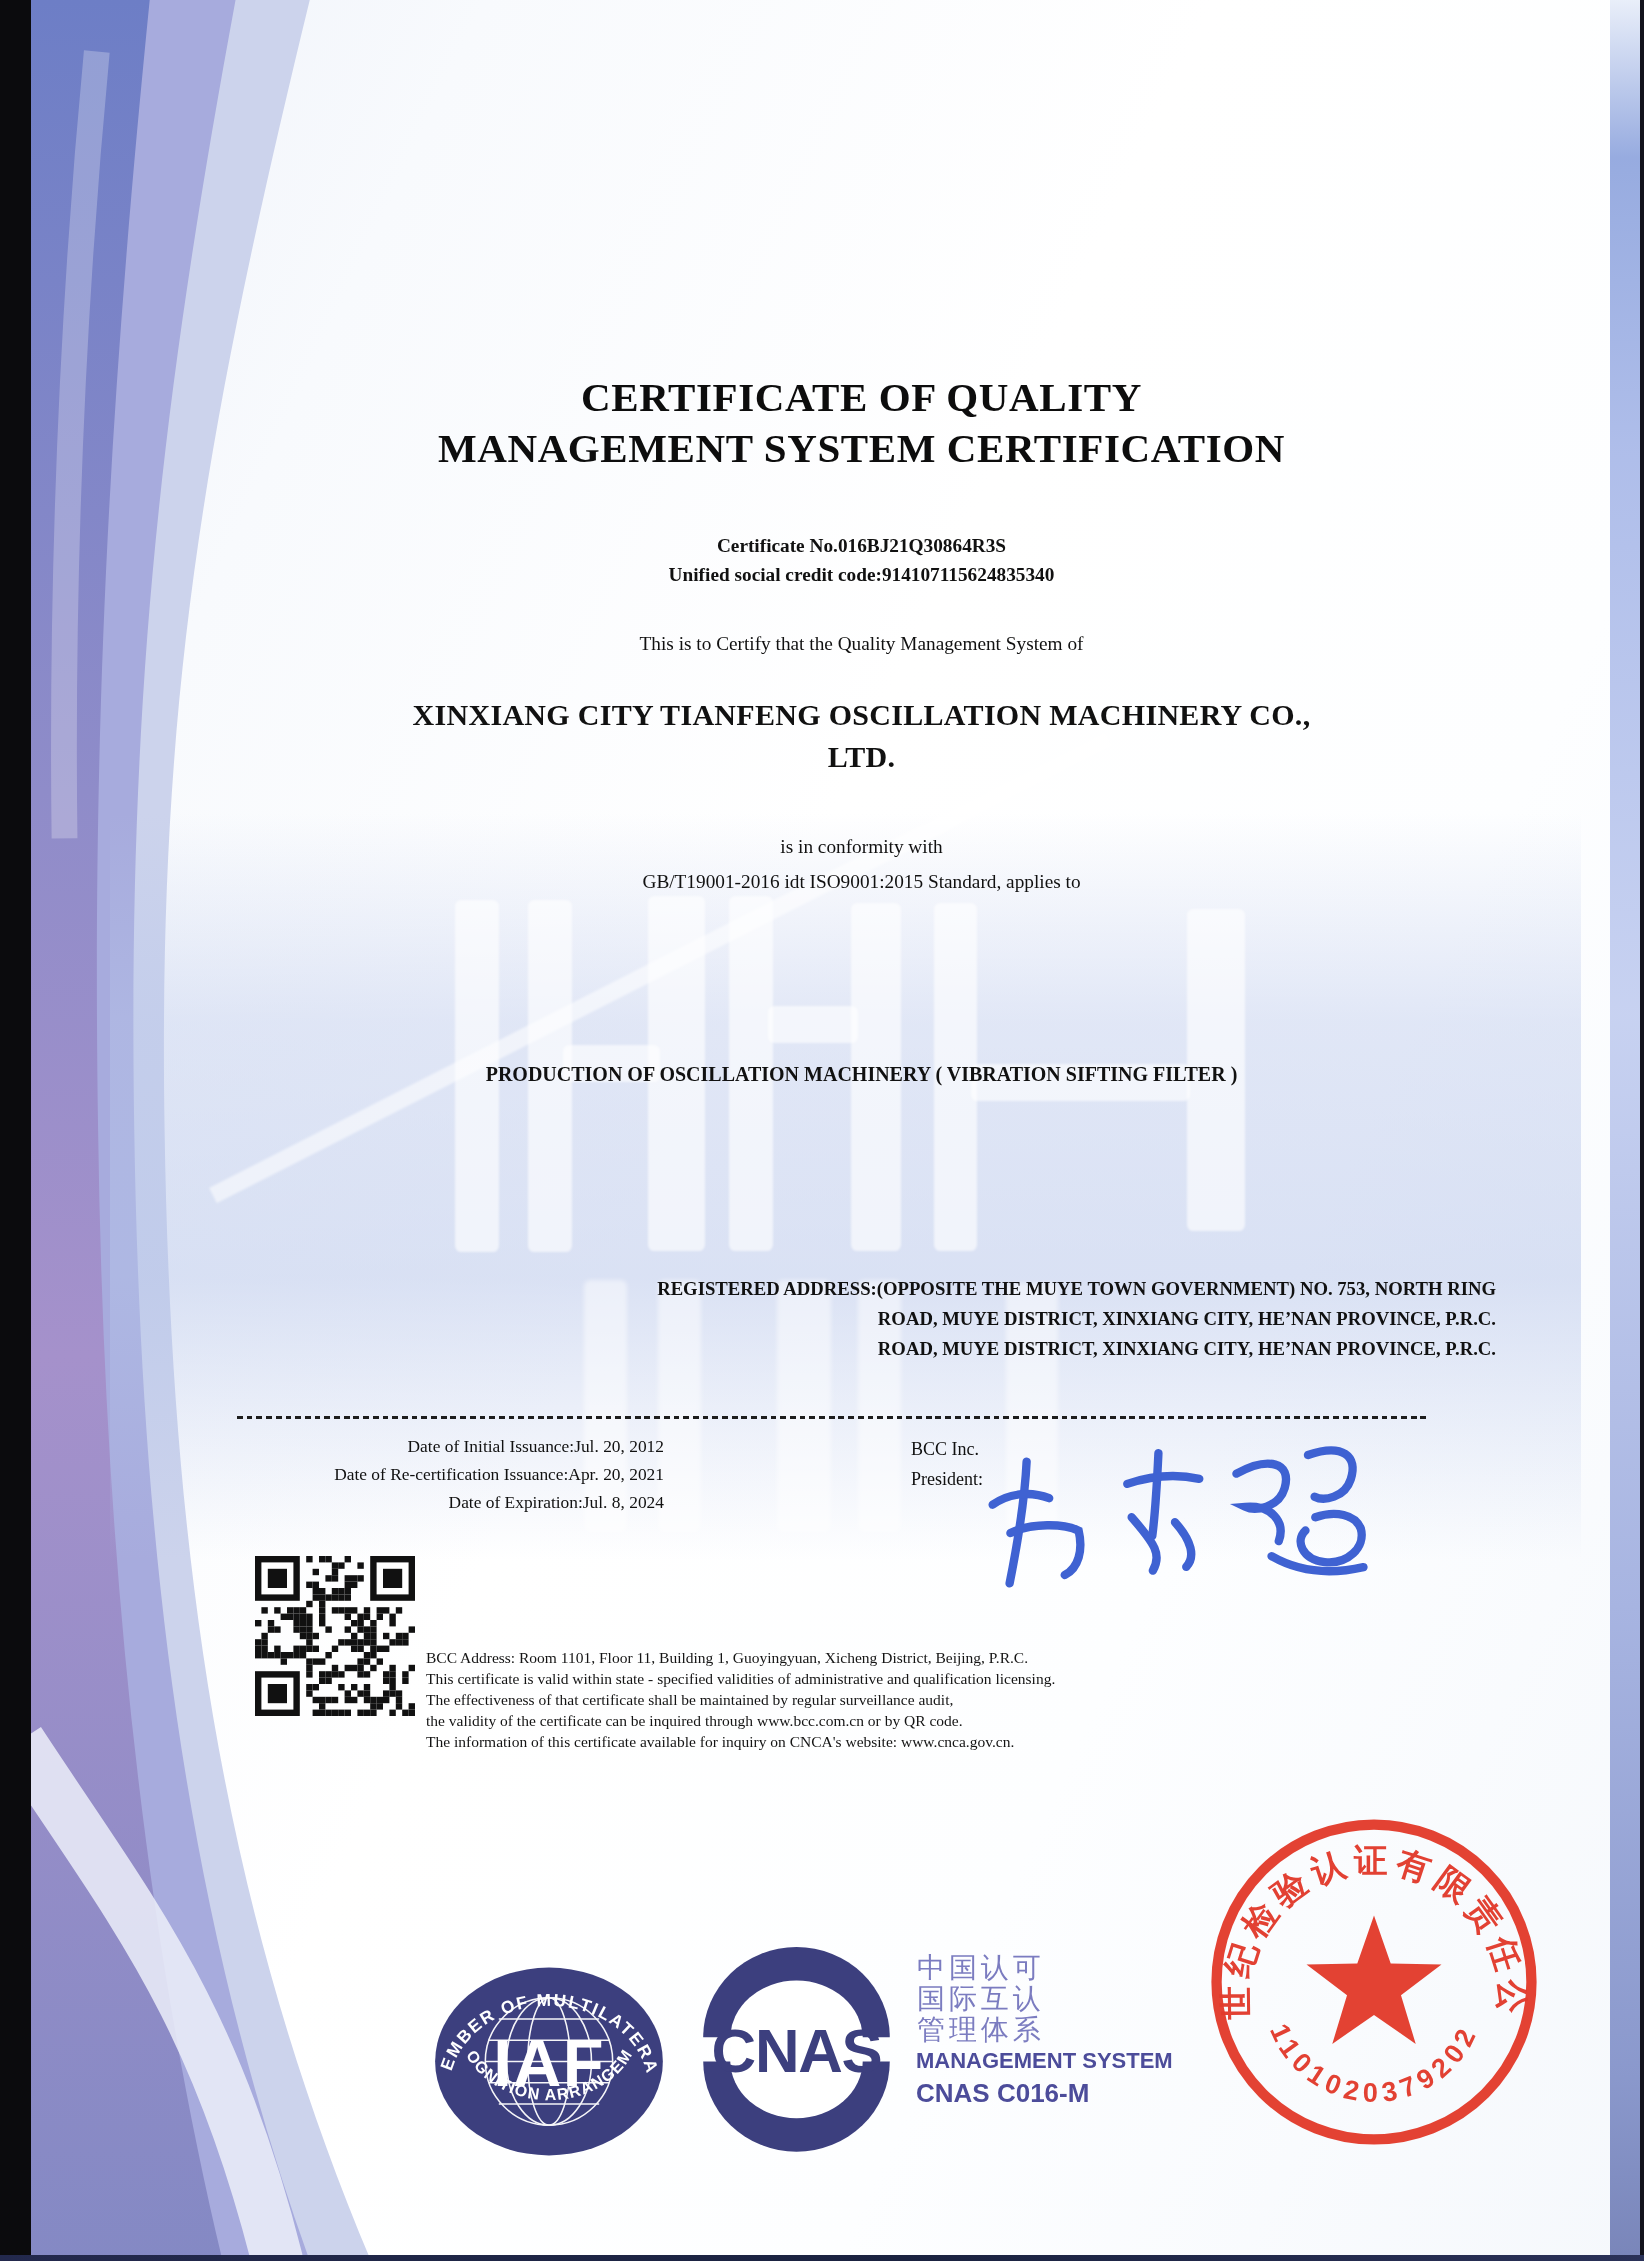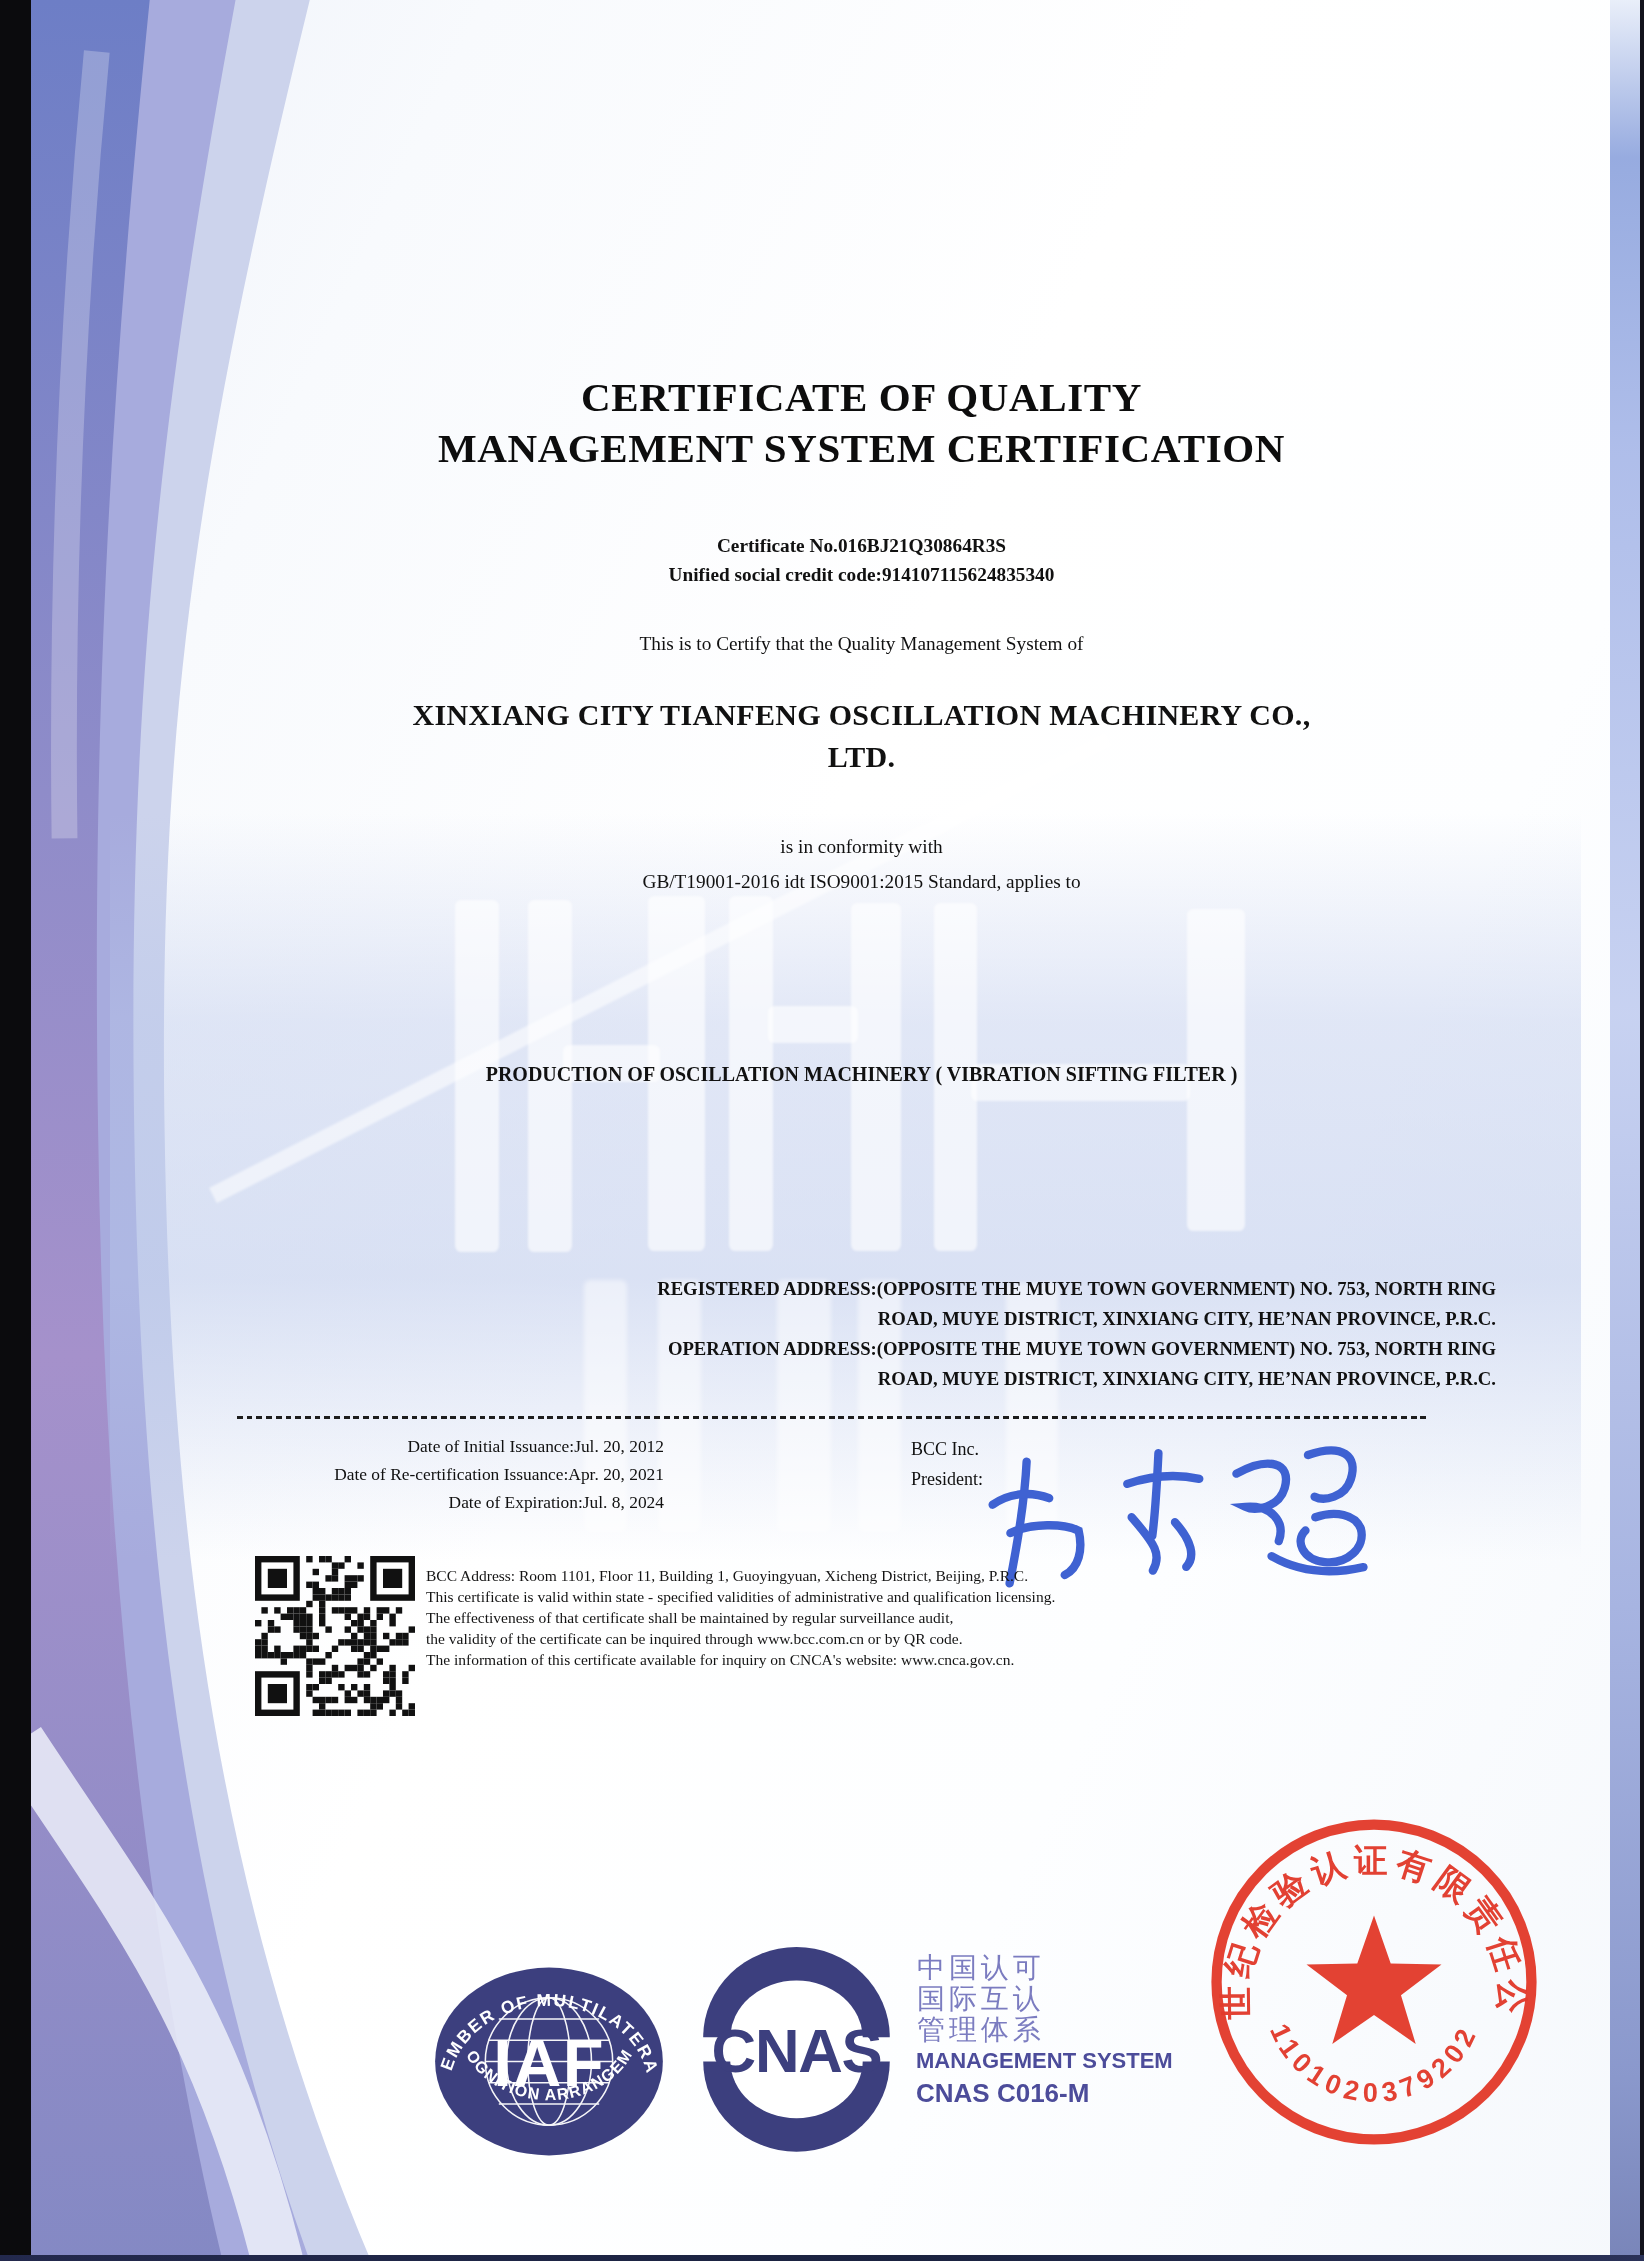--- a/index.html
+++ b/index.html
@@ -26,21 +26,21 @@
   .title{font-size:41px;font-weight:700;letter-spacing:0.6px;color:#0d0d0d;}
   .small-bold{font-size:19.3px;font-weight:700;}
   .body-line{font-size:19.3px;font-weight:400;}
   .company{font-size:30px;font-weight:700;letter-spacing:0.3px;}
   .scope{font-size:20px;font-weight:600;}
   .addr{font-size:18.7px;font-weight:600;line-height:30px;}
   .dashed-rule{left:237px;top:1416px;width:1190px;height:2.6px;
         background:repeating-linear-gradient(90deg,#1d1d1d 0 5.8px,transparent 5.8px 9.7px);}
   .dates{left:277px;top:1432px;width:387px;text-align:right;font-size:17.4px;line-height:28px;}
   .issuer{left:911px;top:1434px;font-size:18px;line-height:30px;}
-  .fineprint{left:426px;top:1565px;width:877px;font-size:15.5px;line-height:21px;color:#141414;}
+  .fineprint{left:426px;top:1647px;width:877px;font-size:15.5px;line-height:21px;color:#141414;}
   
   .bcc-wrap{left:163px;top:1961px;width:252px;height:123px;}
   .bcc-text{position:absolute;left:0;top:-7.7px;font-family:"Liberation Sans",sans-serif;
         font-weight:900;font-size:111px;letter-spacing:-5.2px;color:#35356e;transform:scaleY(.98);}
   .cn-lines{left:917px;top:1952px;font-family:"Liberation Sans",sans-serif;
         font-size:28px;line-height:31px;letter-spacing:3.9px;color:#7b7cc0;}
   .mgmt{left:916px;top:2048px;font-family:"Liberation Sans",sans-serif;font-weight:700;
         font-size:22px;color:#4c4c9a;}
   .cnas-code{left:916px;top:2078px;font-family:"Liberation Sans",sans-serif;font-weight:700;
         font-size:26px;color:#4c4c9a;}
@@ -101,21 +101,20 @@
   <div class="abs centerband company" style="top:740px;">LTD.</div>
 
   <div class="abs centerband body-line" style="top:836px;">is in conformity with</div>
   <div class="abs centerband body-line" style="top:871px;">GB/T19001-2016 idt ISO9001:2015 Standard, applies to</div>
 
   <div class="abs centerband scope" style="top:1063px;">PRODUCTION OF OSCILLATION MACHINERY ( VIBRATION SIFTING FILTER )</div>
 
   <div class="abs addr" style="left:187px;top:1274px;width:1309px;text-align:right;">
     <div>REGISTERED ADDRESS:(OPPOSITE THE MUYE TOWN GOVERNMENT) NO. 753, NORTH RING</div>
     <div>ROAD, MUYE DISTRICT, XINXIANG CITY, HE’NAN PROVINCE, P.R.C.</div>
-    <div>OPERATION ADDRESS:(OPPOSITE THE MUYE TOWN GOVERNMENT) NO. 753, NORTH RING</div>
     <div>ROAD, MUYE DISTRICT, XINXIANG CITY, HE’NAN PROVINCE, P.R.C.</div>
   </div>
 
   <div class="abs dashed-rule"></div>
 
   <div class="abs dates">
     <div>Date of Initial Issuance:Jul. 20, 2012</div>
     <div>Date of Re-certification Issuance:Apr. 20, 2021</div>
     <div>Date of Expiration:Jul. 8, 2024</div>
   </div>

